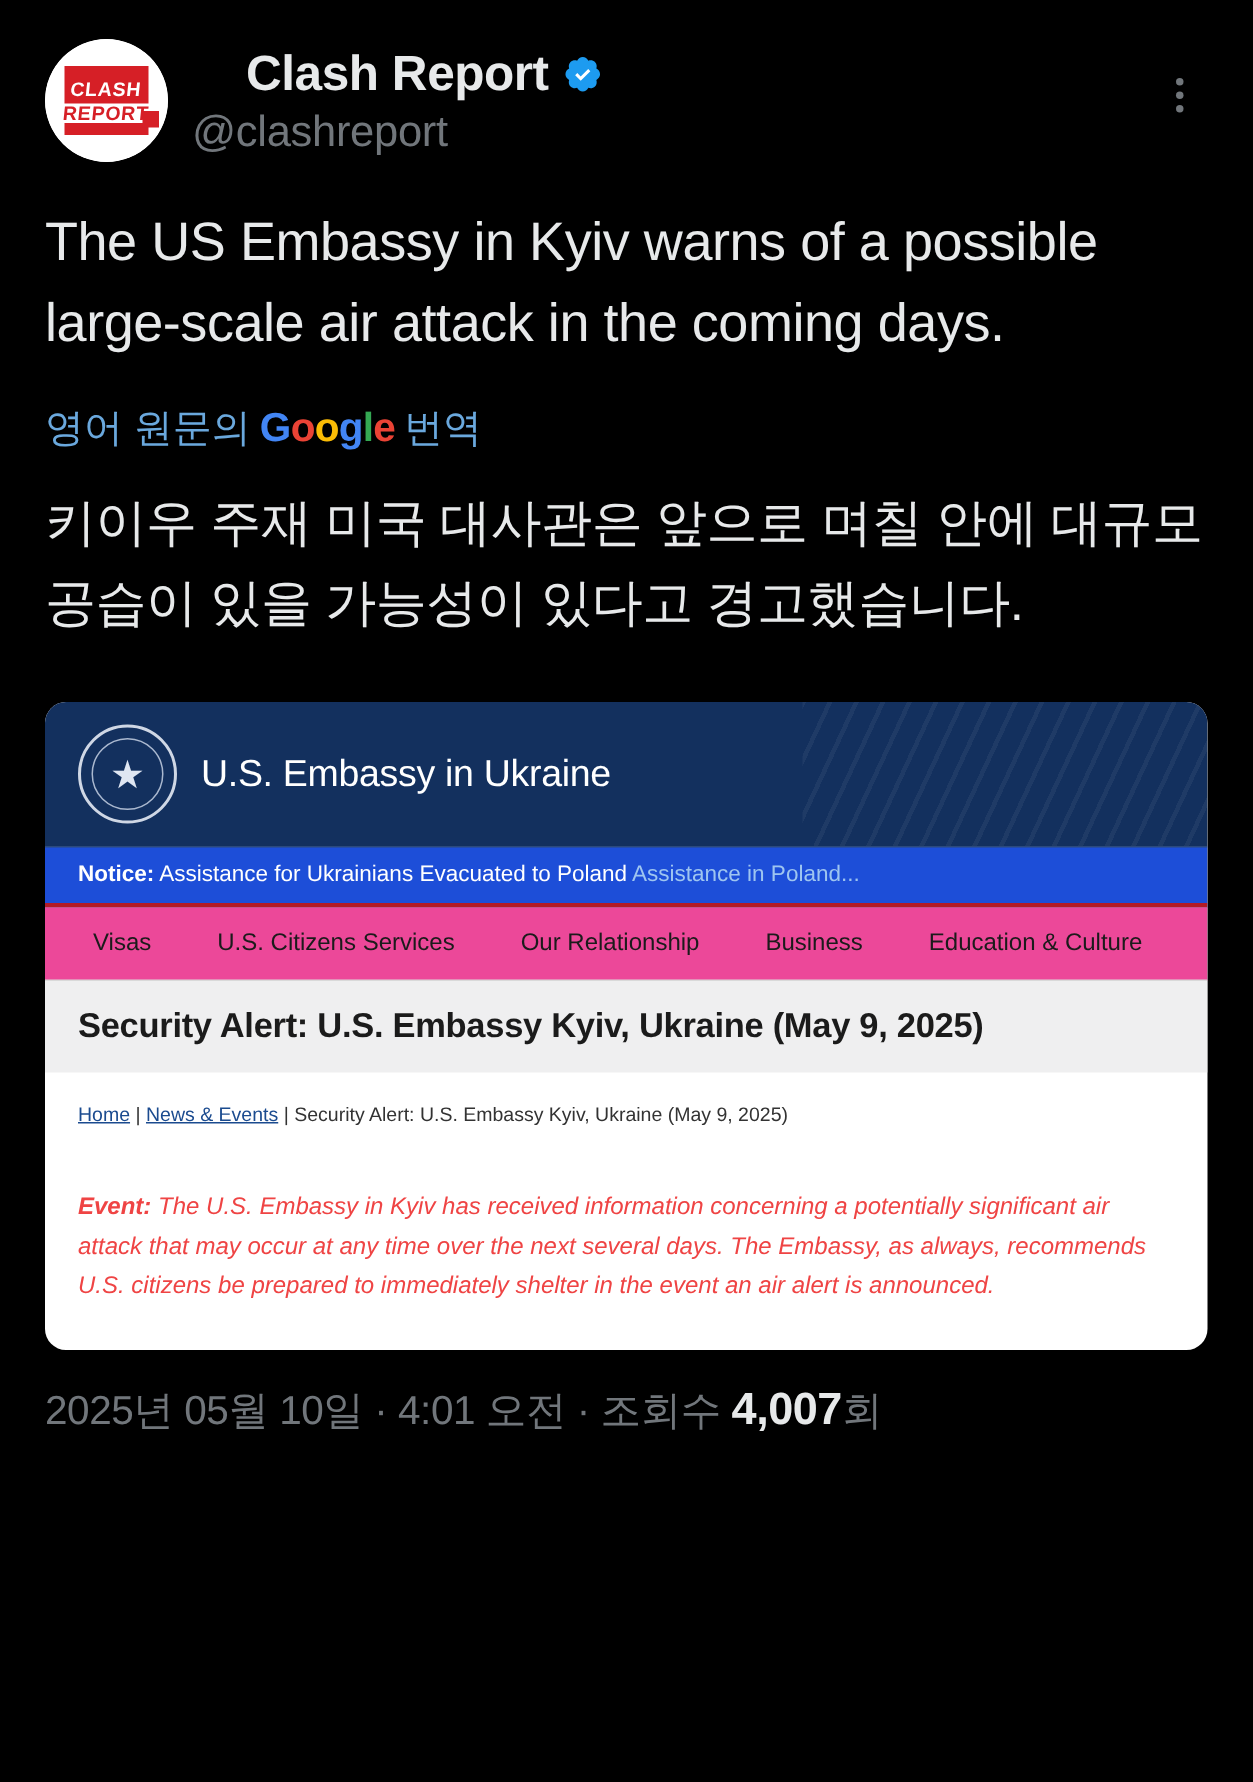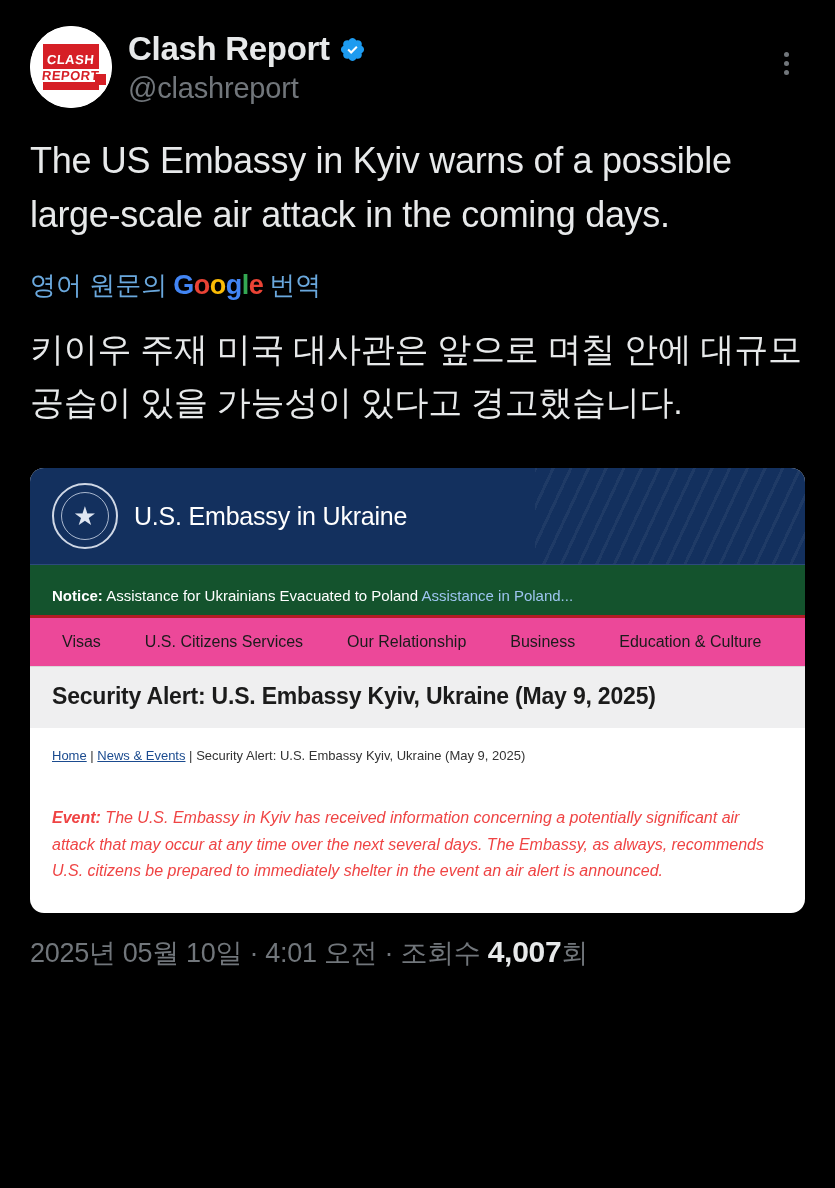--- a/index.html
+++ b/index.html
@@ -93,20 +93,21 @@
   .names {
     display: flex;
     flex-direction: column;
     justify-content: center;
     padding-top: 4px;
   }
   .name-row {
     display: flex;
     align-items: center;
     gap: 9px;
+    margin-left: 36px;
   }
   .display-name {
     font-size: 33px;
     font-weight: bold;
     color: #e7e9ea;
     letter-spacing: -0.3px;
   }
   .verified {
     width: 27px;
     height: 27px;
@@ -235,23 +236,23 @@
   }
   .card-title {
     color: #ffffff;
     font-size: 25px;
     font-weight: normal;
     letter-spacing: -0.2px;
     z-index: 2;
   }
 
   .notice-bar {
-    background: #14532d;
+    background: #1d4ed8;
     border-top: 1px solid #2c4a7c;
-    padding: 22px 22px 11px 22px;
+    padding: 9px 22px 11px 22px;
     font-size: 15px;
     color: #ffffff;
     border-bottom: 3px solid #b31b25;
   }
   .notice-bar b { font-weight: bold; }
   .notice-bar .link { color: #9ec5f0; }
 
   .nav {
     display: flex;
     align-items: center;

